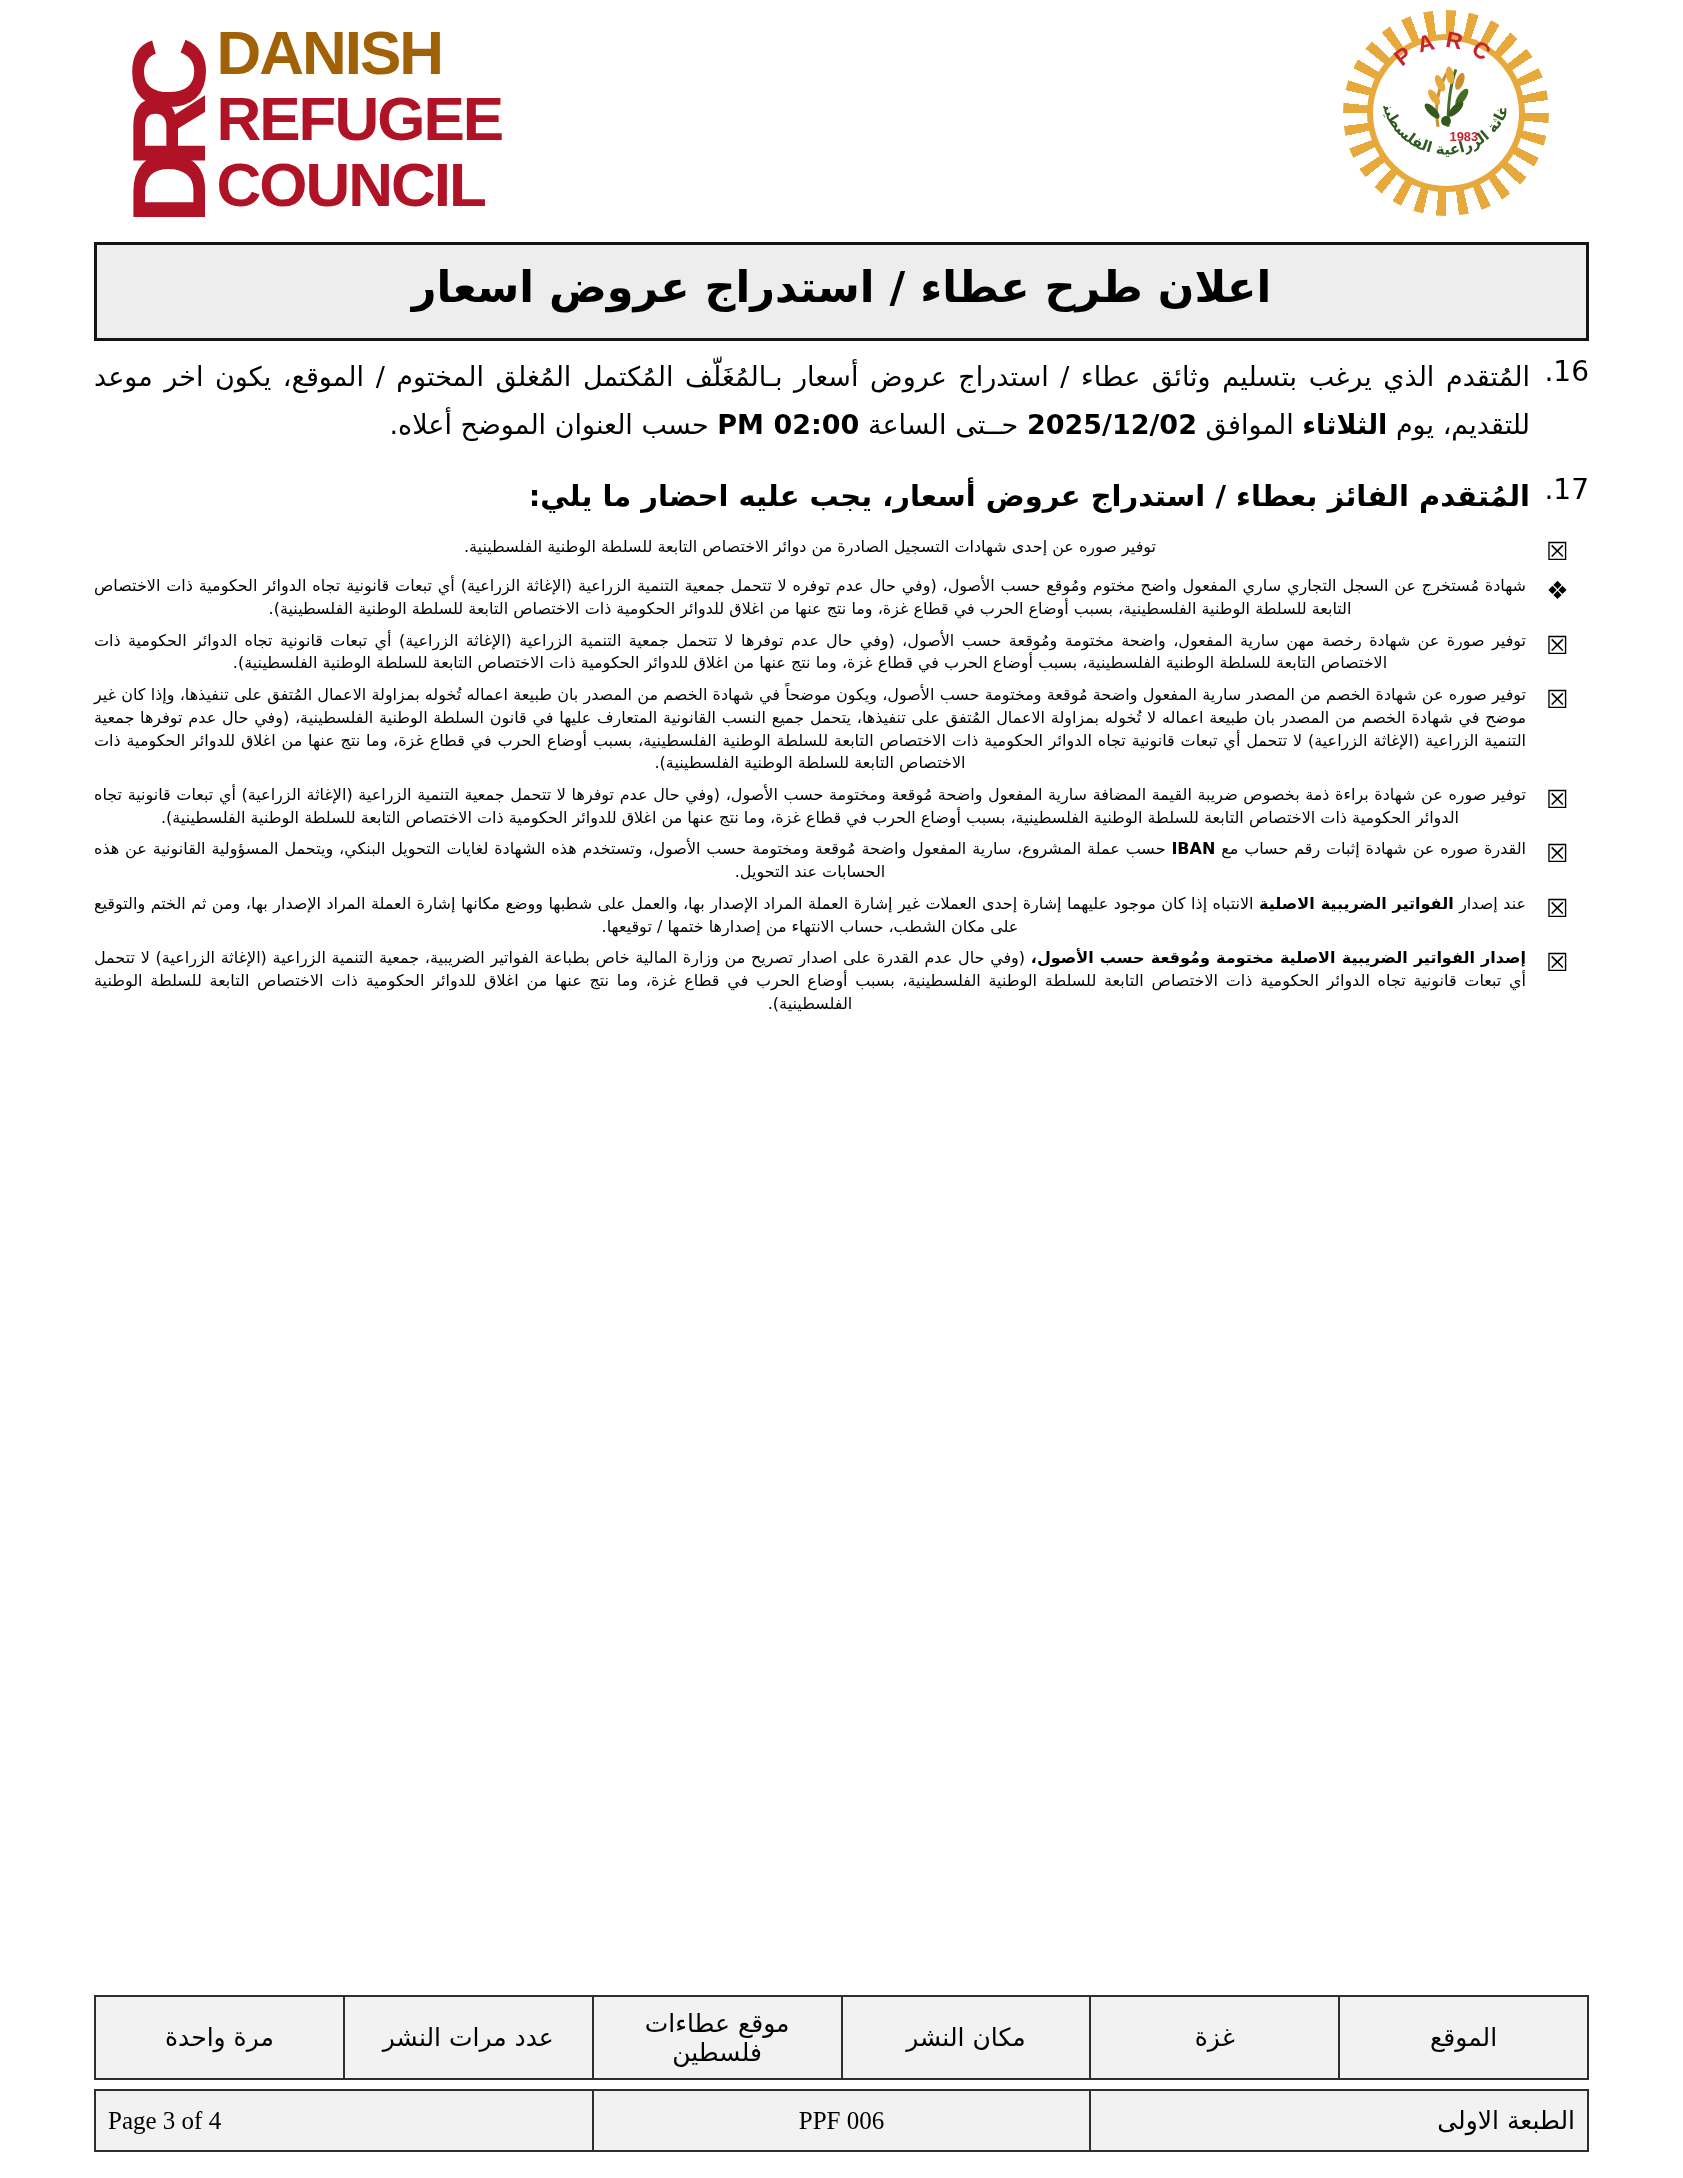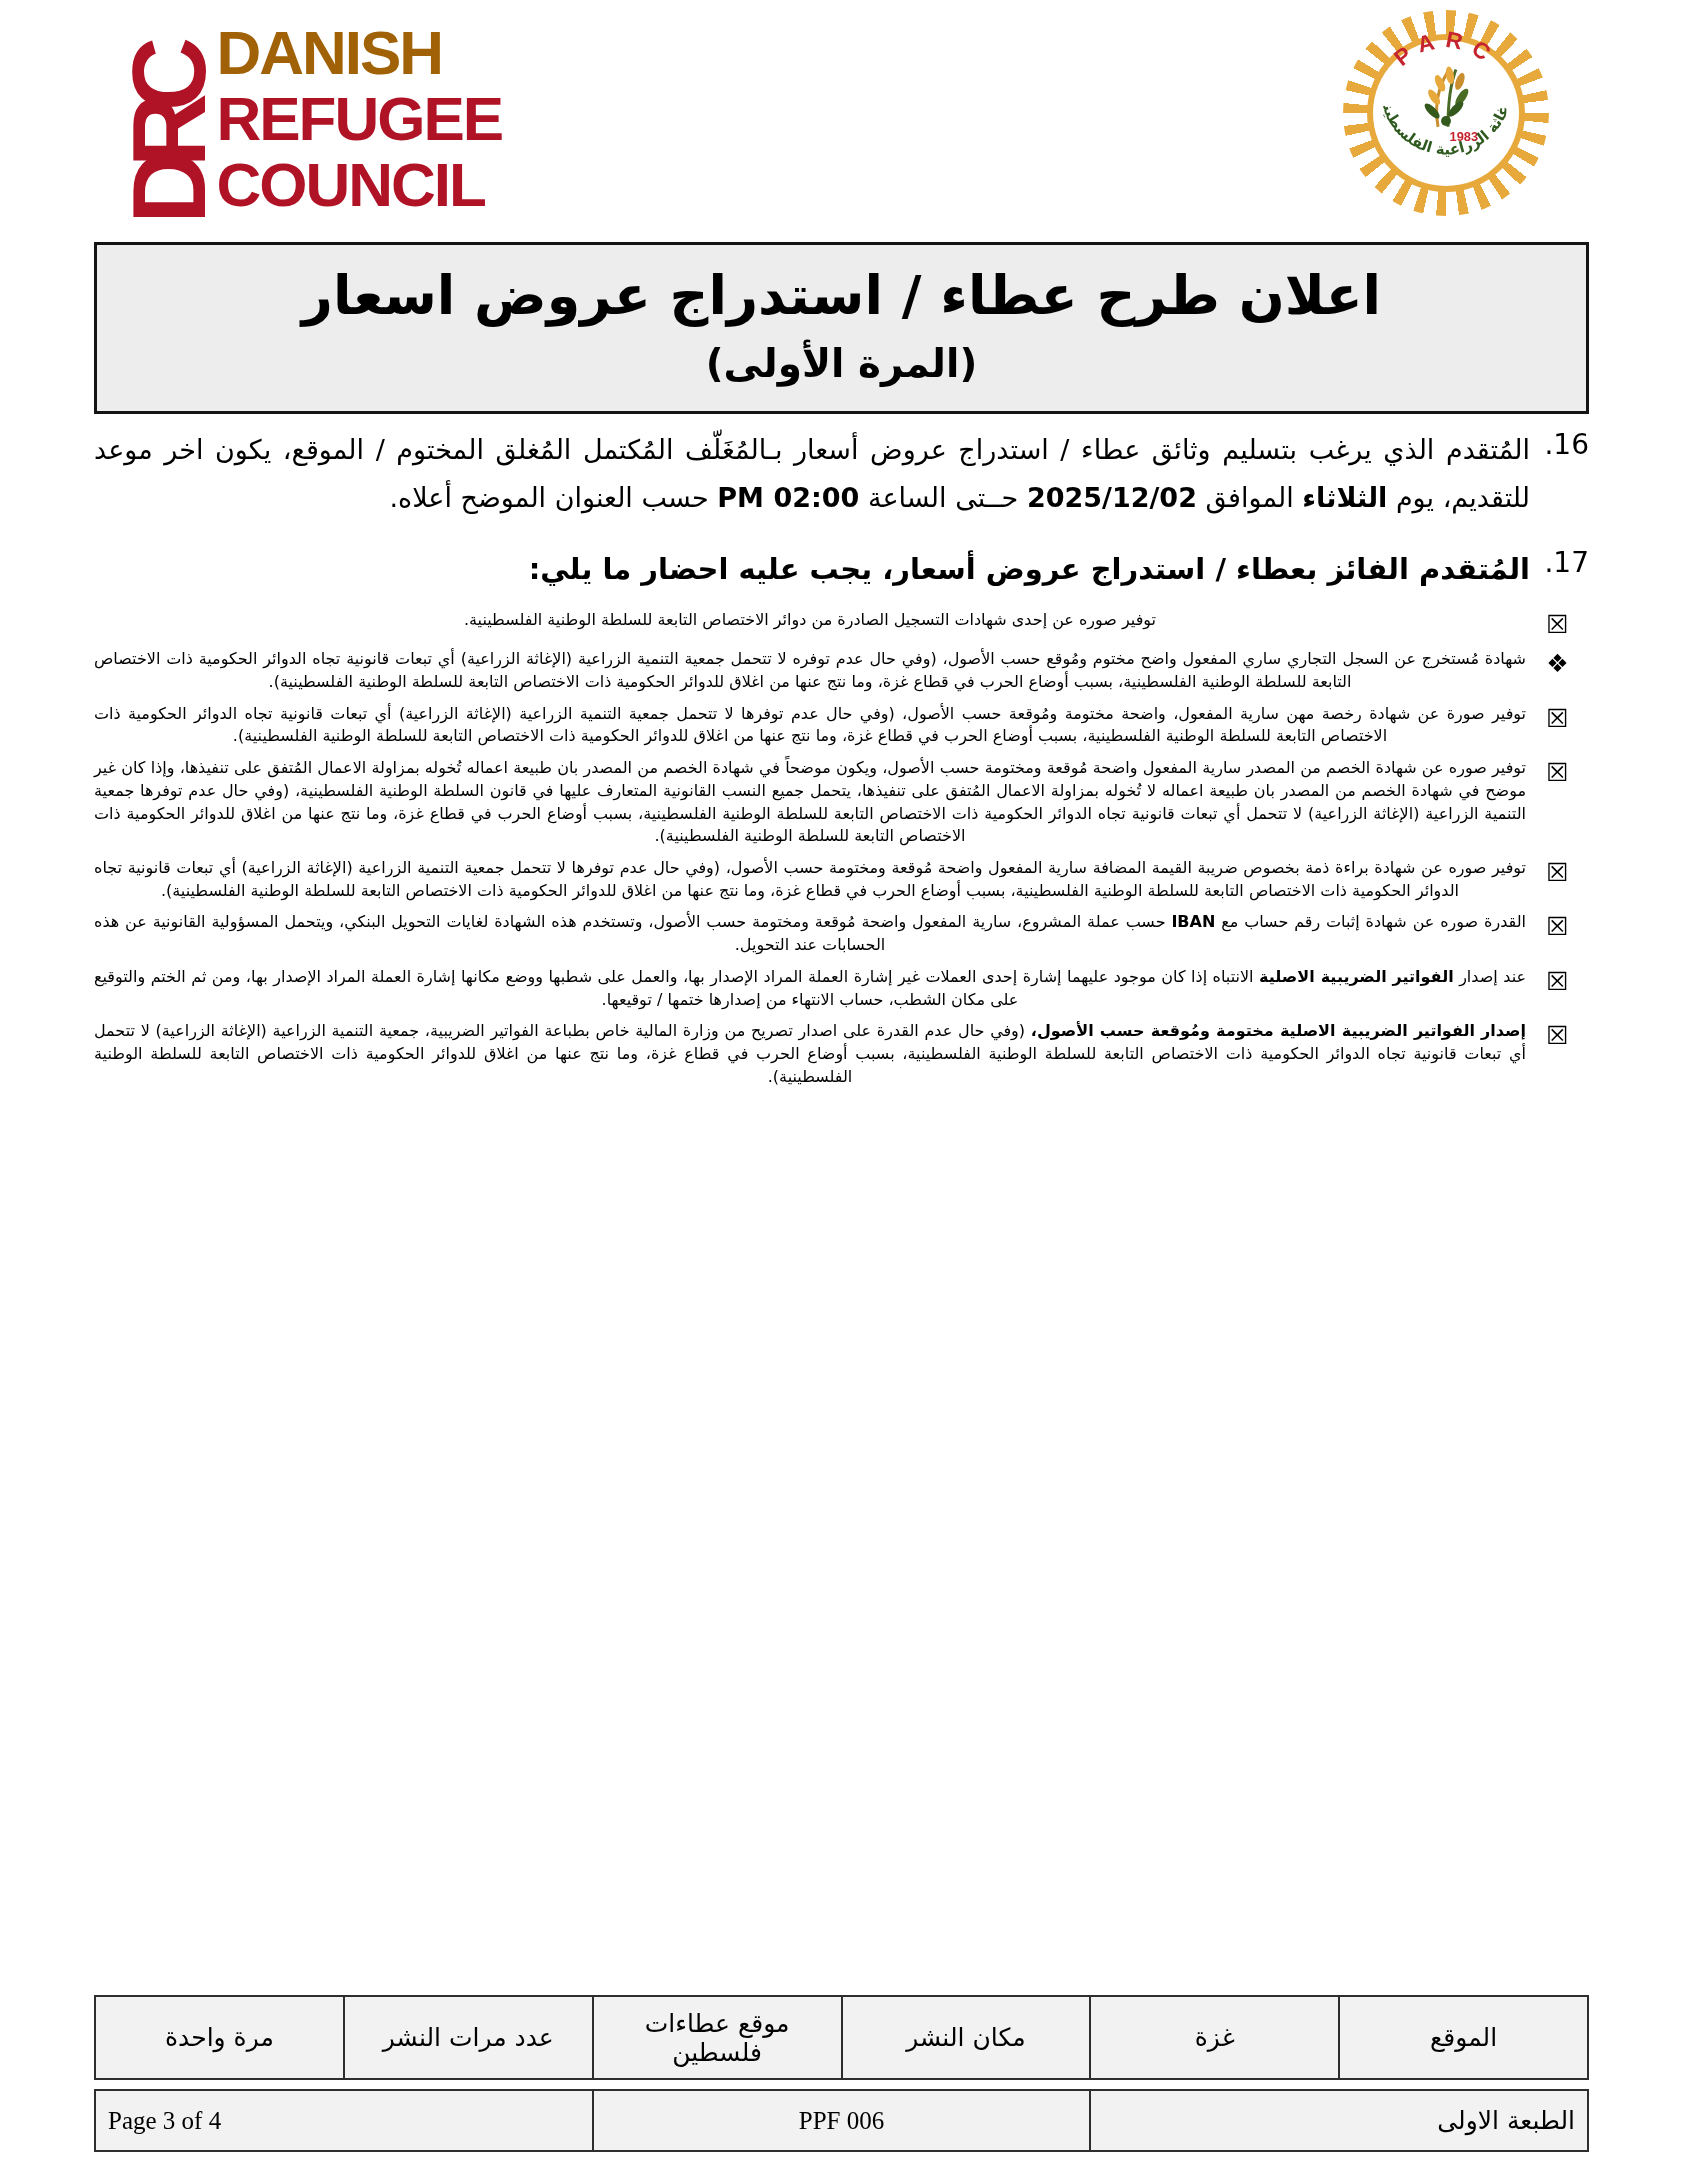--- a/index.html
+++ b/index.html
@@ -29,21 +29,21 @@
     background:repeating-conic-gradient(#e8a93c 0deg 5.6deg, #ffffff 5.6deg 12.857deg); }
   .parc-ring { position:absolute; inset:24px; border-radius:50%; background:#e8a93c; }
   .parc-inner { position:absolute; inset:30px; border-radius:50%; background:#ffffff; }
   .parc-svg { position:absolute; inset:0; width:100%; height:100%; }
 
   
   .title-box {
     border:3px solid #141414; background:#ededed;
     text-align:center; padding:10px 8px 18px 8px;
   }
-  .title-line1 { font-size:54px; font-weight:bold; line-height:1.5; }
+  .title-line1 { font-size:43px; font-weight:bold; line-height:1.5; }
   .title-line2 { font-size:39px; font-weight:bold; line-height:1.45; }
 
   
   .b { font-weight:bold; }
   .num-item { display:flex; margin-top:12px; }
   .num { width:59px; min-width:59px; font-size:28px; padding-top:2px; }
   .itext { flex:1; font-size:27px; line-height:1.78; text-align:justify; }
   .h17 { margin-top:22px; }
   .h17 .itext { font-weight:bold; font-size:29px; text-align:right; }
 
@@ -107,21 +107,20 @@
         <text x="122" y="132" fill="#c5232e" font-size="13" font-weight="bold" text-anchor="middle" font-family="Liberation Sans, sans-serif">1983</text>
         <text fill="#2f5a1f" font-size="15" font-weight="bold" font-family="DejaVu Sans, sans-serif">
           <textPath href="#arc-bot" startOffset="50%" text-anchor="middle">الإغاثة الزراعية الفلسطينية</textPath>
         </text>
       </svg>
     </div>
   </div>
 
   <div class="title-box">
     <div class="title-line1">اعلان طرح عطاء / استدراج عروض اسعار</div>
-    <div class="title-line2">(المرة الأولى)</div>
   </div>
 
   <div class="num-item">
     <span class="num">16.</span>
     <div class="itext"><span>المُتقدم الذي يرغب بتسليم وثائق عطاء / استدراج عروض أسعار بـالمُغَلّف المُكتمل المُغلق المختوم / الموقع، يكون اخر موعد للتقديم، يوم </span><span class="b">الثلاثاء</span><span> الموافق </span><span class="b">2025/12/02</span><span> حــتى الساعة </span><span class="b">02:00 PM</span><span> حسب العنوان الموضح أعلاه.</span></div>
   </div>
 
   <div class="num-item h17">
     <span class="num">17.</span>
     <div class="itext">المُتقدم الفائز بعطاء / استدراج عروض أسعار، يجب عليه احضار ما يلي:</div>

